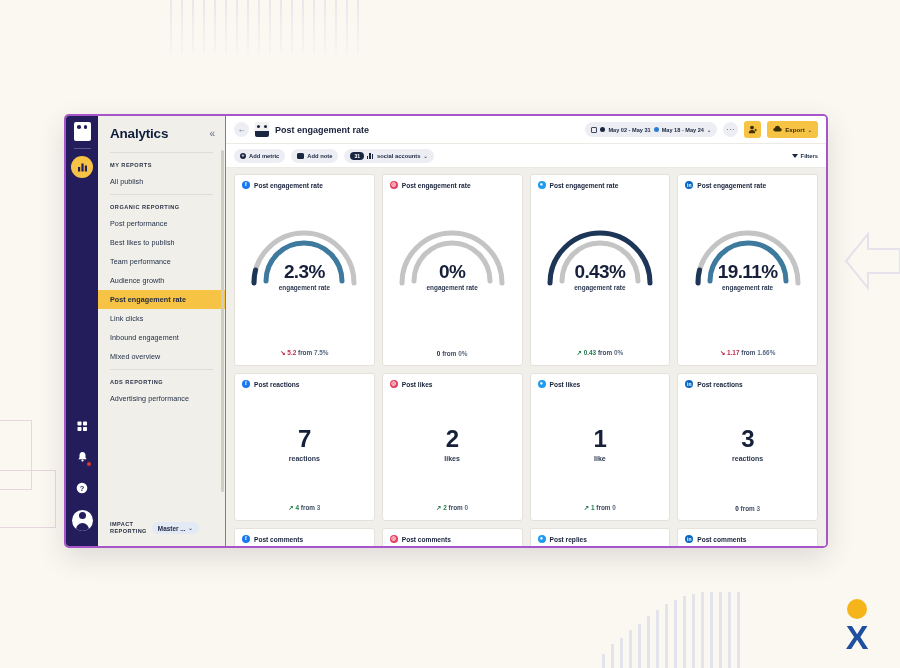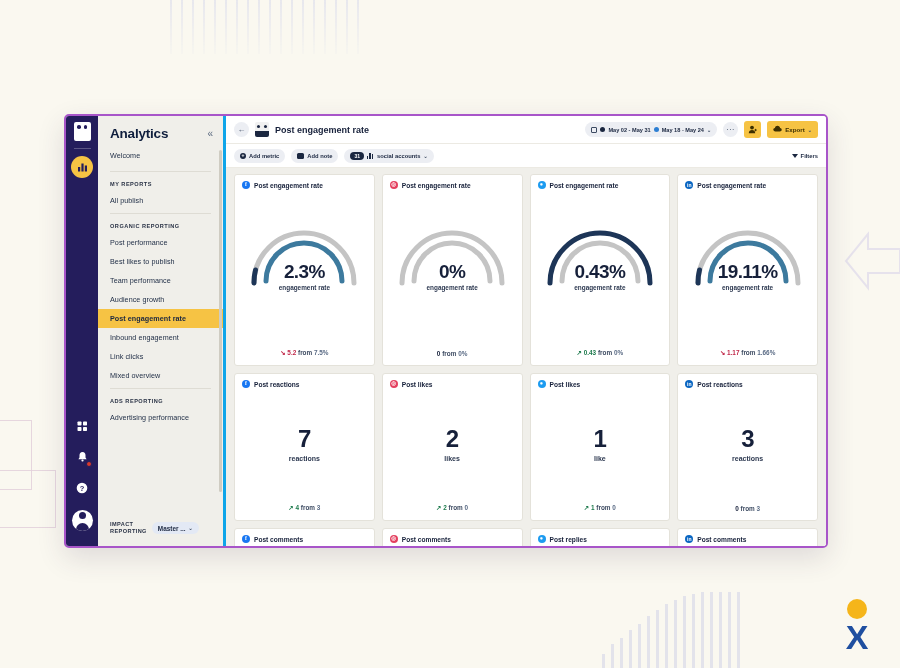--- a/index.html
+++ b/index.html
@@ -79,21 +79,21 @@
     display:flex;align-items:flex-end;justify-content:center; overflow:hidden; }
   .avatar-rail::before{content:"";width:7px;height:7px;border-radius:50%;background:#241d5c;
     position:absolute;top:3px;}
   .avatar-rail::after{content:"";width:13px;height:8px;border-radius:7px 7px 0 0;background:#241d5c;}
 
   
   .sidebar {
     width: 128px; flex: 0 0 128px;
     background: #f0efea;
     display: flex; flex-direction: column;
-    border-right: 3px solid #0ea5e9;
+    border-right: 1px solid #0ea5e9;
     position: relative;
   }
   .sb-head {
     display:flex; align-items:center; justify-content:space-between;
     padding: 10px 10px 8px 12px;
   }
   .sb-title { font-size: 13.5px; font-weight: 700; color: #0f1e3d; letter-spacing: -0.2px; }
   .sb-collapse { font-size: 10px; color: #5b6a80; line-height: 1; cursor: pointer; }
   .sb-scroll { flex: 1 1 auto; overflow: hidden; padding-bottom: 4px; }
   .sb-item {
@@ -311,35 +311,34 @@
       </div>
     </div>
   </div>
 
   <div class="sidebar">
     <div class="sb-head">
       <span class="sb-title">Analytics</span>
       <span class="sb-collapse">«</span>
     </div>
     <div class="sb-scroll">
-      <div class="sb-item welcome">Welcome</div>
       <div class="sb-divider"></div>
 
       <div class="sb-sec">MY REPORTS</div>
       <div class="sb-item">All publish</div>
       <div class="sb-divider"></div>
 
       <div class="sb-sec">ORGANIC REPORTING</div>
       <div class="sb-item">Post performance</div>
       <div class="sb-item">Best likes to publish</div>
       <div class="sb-item">Team performance</div>
       <div class="sb-item">Audience growth</div>
       <div class="sb-item active">Post engagement rate</div>
+      <div class="sb-item">Link clicks</div>
       <div class="sb-item">Inbound engagement</div>
-      <div class="sb-item">Link clicks</div>
       <div class="sb-item">Mixed overview</div>
       <div class="sb-divider"></div>
 
       <div class="sb-sec">ADS REPORTING</div>
       <div class="sb-item">Advertising performance</div>
     </div>
     <div class="sb-bottom">
       <div class="sb-sec-inline">
         <div>IMPACT</div>
         <div>REPORTING</div>

